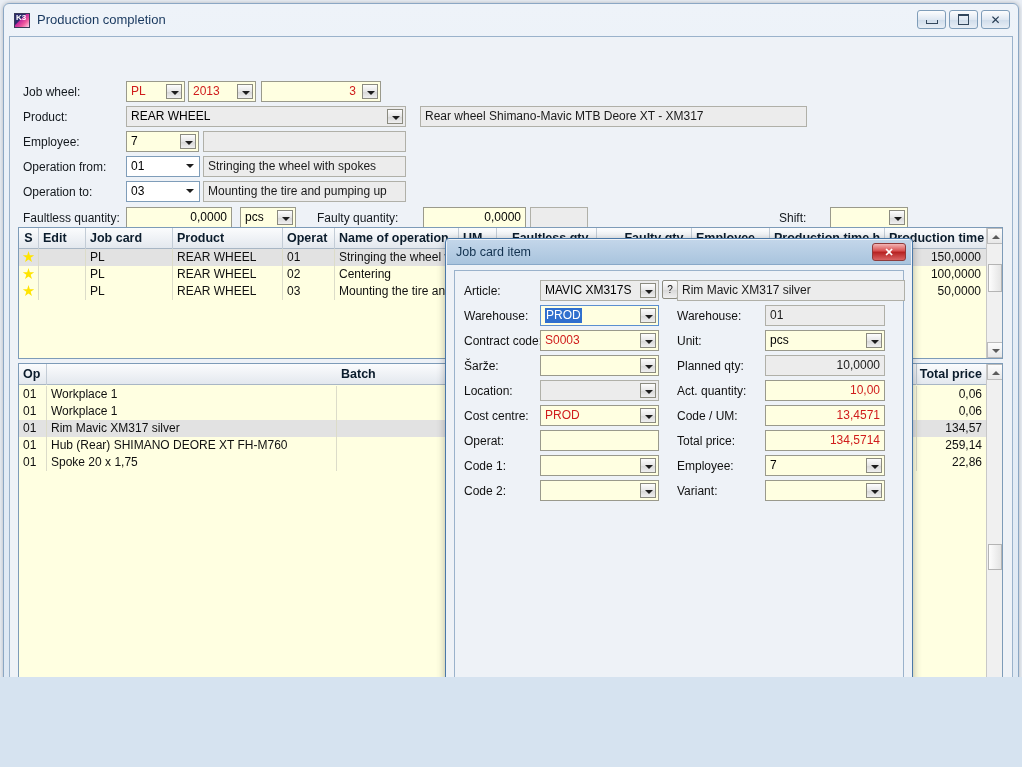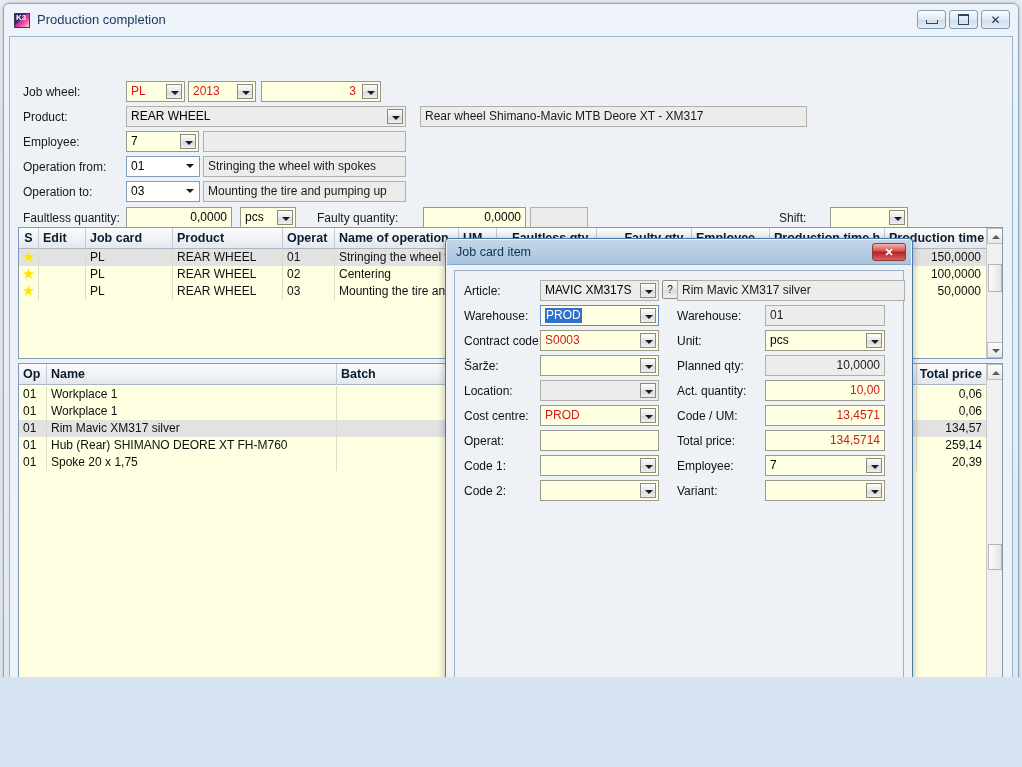--- a/index.html
+++ b/index.html
@@ -388,21 +388,20 @@
         <div class="vsb" style="right:0; top:0; bottom:0; height:100%;">
           <div class="up"></div>
           <div class="thumb" style="top:36px; height:28px;"></div>
           <div class="dn"></div>
         </div>
       </div>
 
       <div class="grid" style="left:8px; top:326px; width:985px; height:380px;">
         <div class="gridhead">
           <div class="gh" style="left:0; width:28px;">Op</div>
-          <div class="gh" style="left:28px; width:290px;">Name</div>
           <div class="gh" style="left:318px; width:580px;">Batch</div>
           <div class="gh r" style="left:898px; width:71px;">Total price</div>
         </div>
 
         <div class="grow" style="top:22px;">
           <div class="gc" style="left:0; width:28px;">01</div>
           <div class="gc" style="left:28px; width:290px;">Workplace 1</div>
           <div class="gc" style="left:318px; width:580px;"></div>
           <div class="gc r nb" style="left:898px; width:71px;">0,06</div>
         </div>
@@ -421,21 +420,21 @@
         <div class="grow" style="top:73px;">
           <div class="gc" style="left:0; width:28px;">01</div>
           <div class="gc" style="left:28px; width:290px;">Hub (Rear) SHIMANO DEORE XT FH-M760</div>
           <div class="gc" style="left:318px; width:580px;"></div>
           <div class="gc r nb" style="left:898px; width:71px;">259,14</div>
         </div>
         <div class="grow" style="top:90px;">
           <div class="gc" style="left:0; width:28px;">01</div>
           <div class="gc" style="left:28px; width:290px;">Spoke 20 x 1,75</div>
           <div class="gc" style="left:318px; width:580px;"></div>
-          <div class="gc r nb" style="left:898px; width:71px;">20,39</div>
+          <div class="gc r nb" style="left:898px; width:71px;">22,86</div>
         </div>
 
         <div class="vsb" style="right:0; top:0; bottom:0; height:100%;">
           <div class="up"></div>
           <div class="thumb" style="top:180px; height:26px;"></div>
           <div class="dn"></div>
         </div>
       </div>
 
       <div class="btn" style="left:15px; top:727px; width:82px; height:24px;">OK</div>

